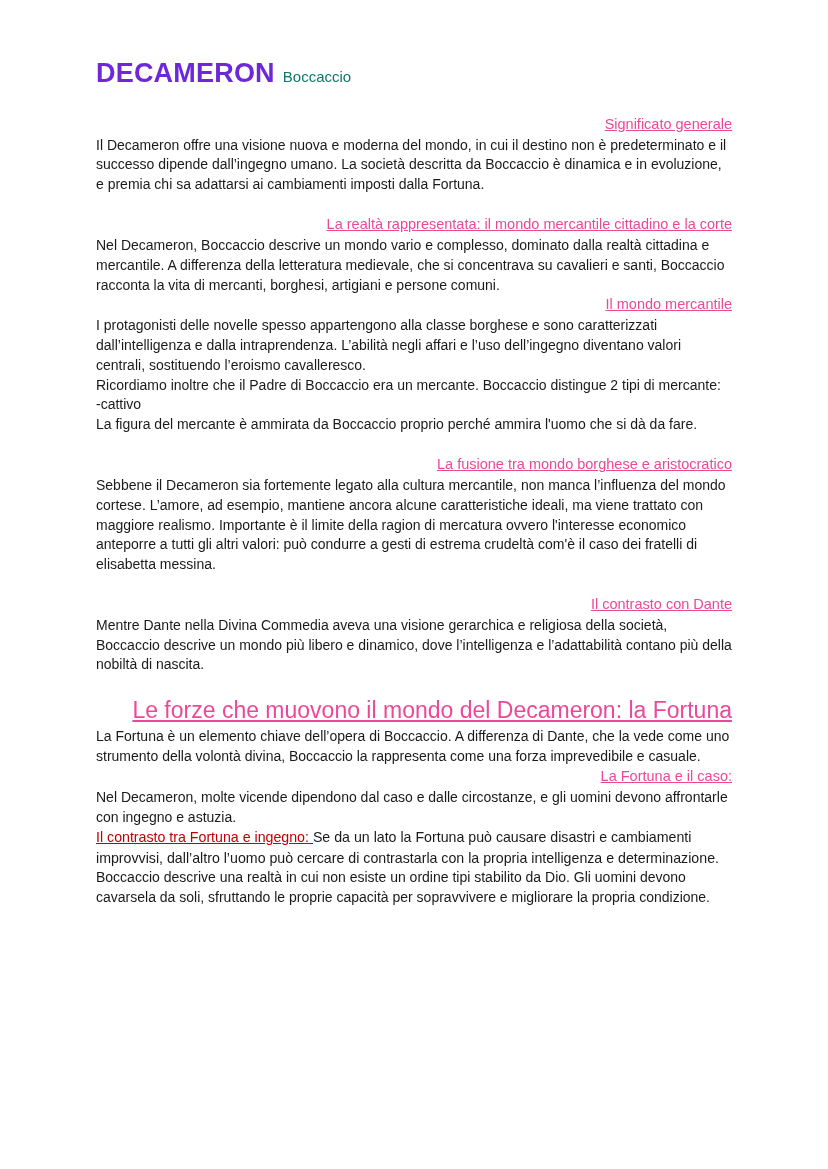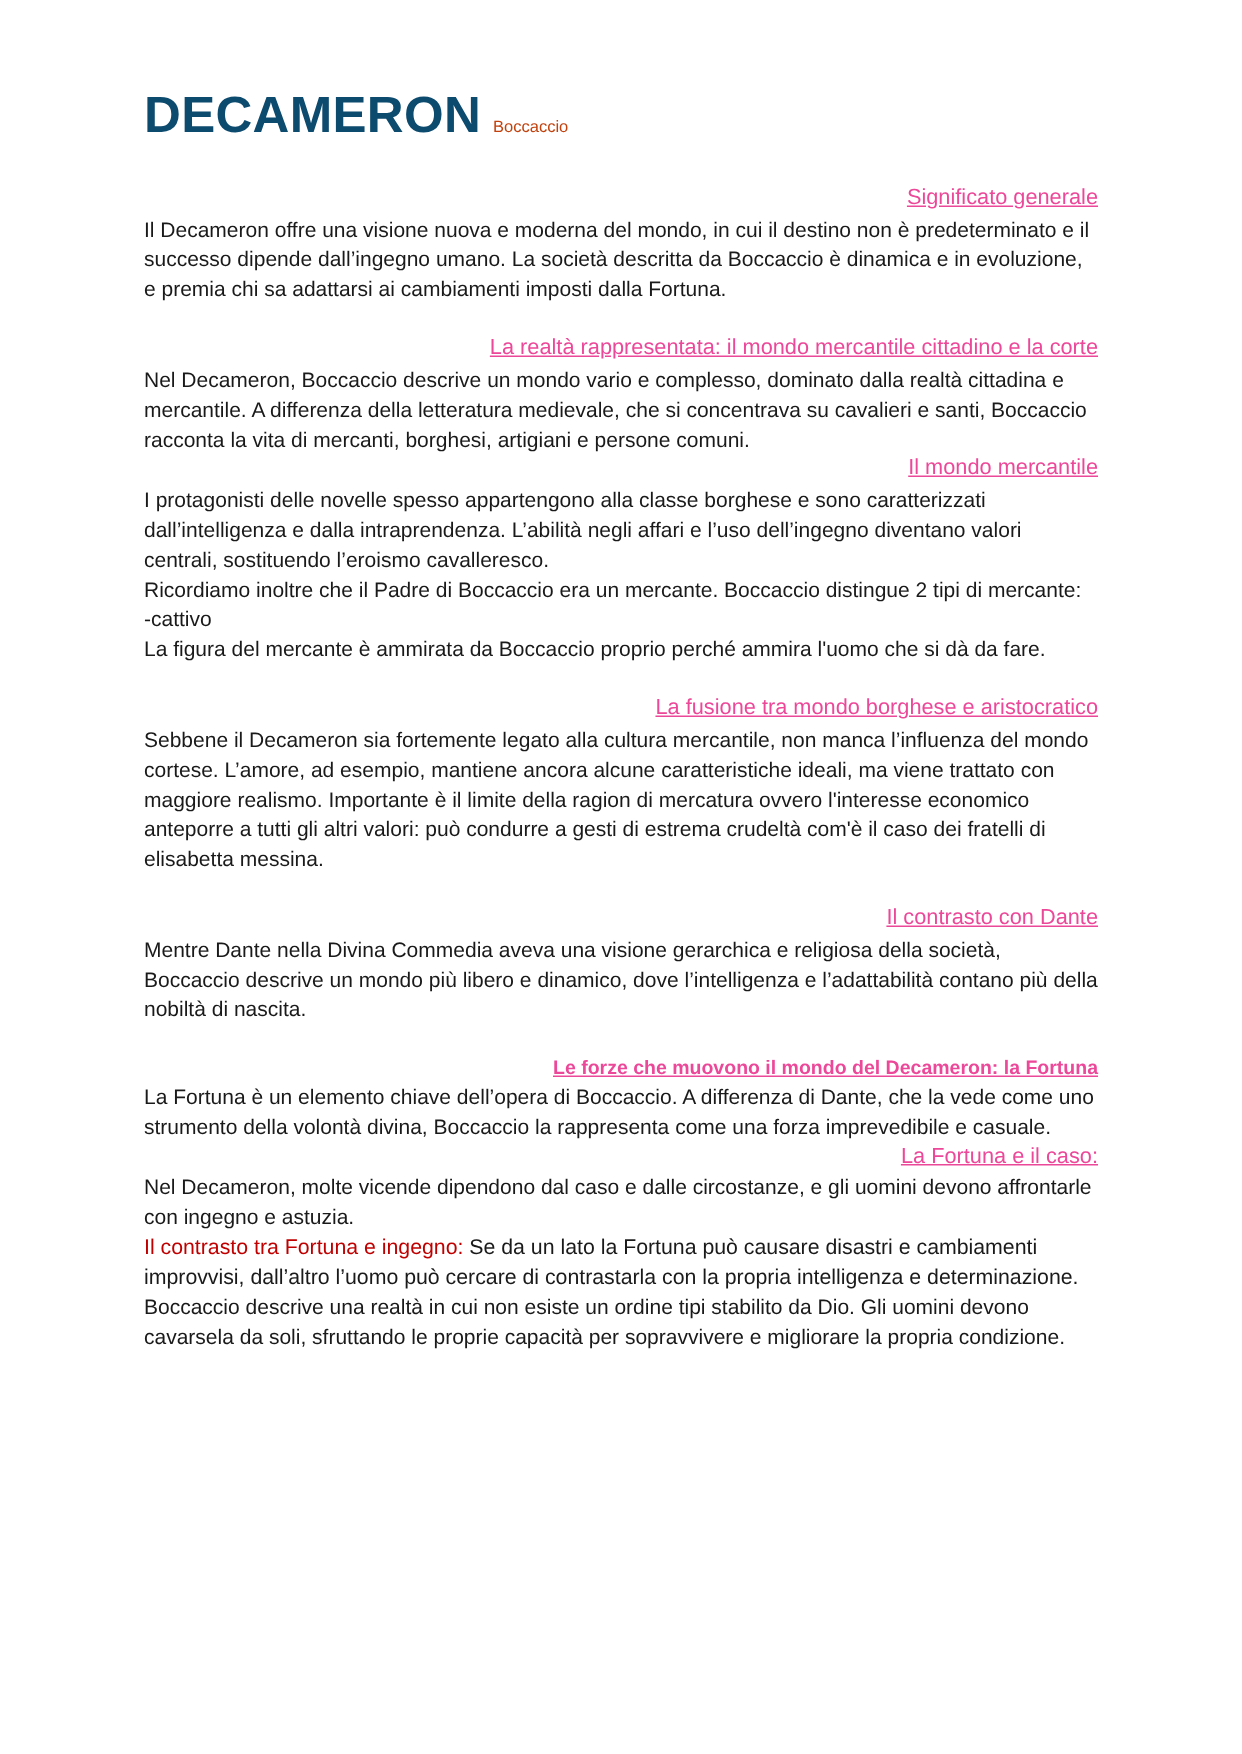--- a/index.html
+++ b/index.html
@@ -21,56 +21,57 @@
     padding: 50px 96px 40px 96px;
   }
   .doc-title-row {
     display: flex;
     align-items: baseline;
     gap: 8px;
     margin-top: 8px;
     margin-bottom: 26px;
   }
   .doc-title {
-    font-size: 34px;
+    font-size: 27px;
     font-weight: bold;
-    color: #0c4a6e;
+    color: #6d28d9;
     letter-spacing: 0.2px;
   }
   .doc-author {
-    font-size: 11px;
-    color: #c2410c;
+    font-size: 15px;
+    color: #0f766e;
     font-weight: normal;
   }
   .heading {
     color: #ec4899;
     text-decoration: underline;
     font-size: 14.5px;
     line-height: 1.35;
     margin: 0 0 1px 0;
     font-weight: normal;
     text-align: right;
   }
   .heading.big {
-    font-size: 13px;
-    font-weight: bold;
+    font-size: 23px;
+    font-weight: normal;
   }
   .body-text {
     font-size: 14px;
     line-height: 1.42;
     color: #1a1a1a;
     margin: 0;
     text-align: left;
   }
   .block {
     margin-bottom: 0;
   }
   .spacer-lg { height: 20px; }
   .inline-heading {
     color: #c00000;
+    text-decoration: underline;
     font-size: 14.2px;
   }
   .inline-rest {
     color: #1a1a1a;
     font-size: 14.2px;
   }
   .mixed-para {
     font-size: 14.2px;
     line-height: 1.42;
     margin: 0;

